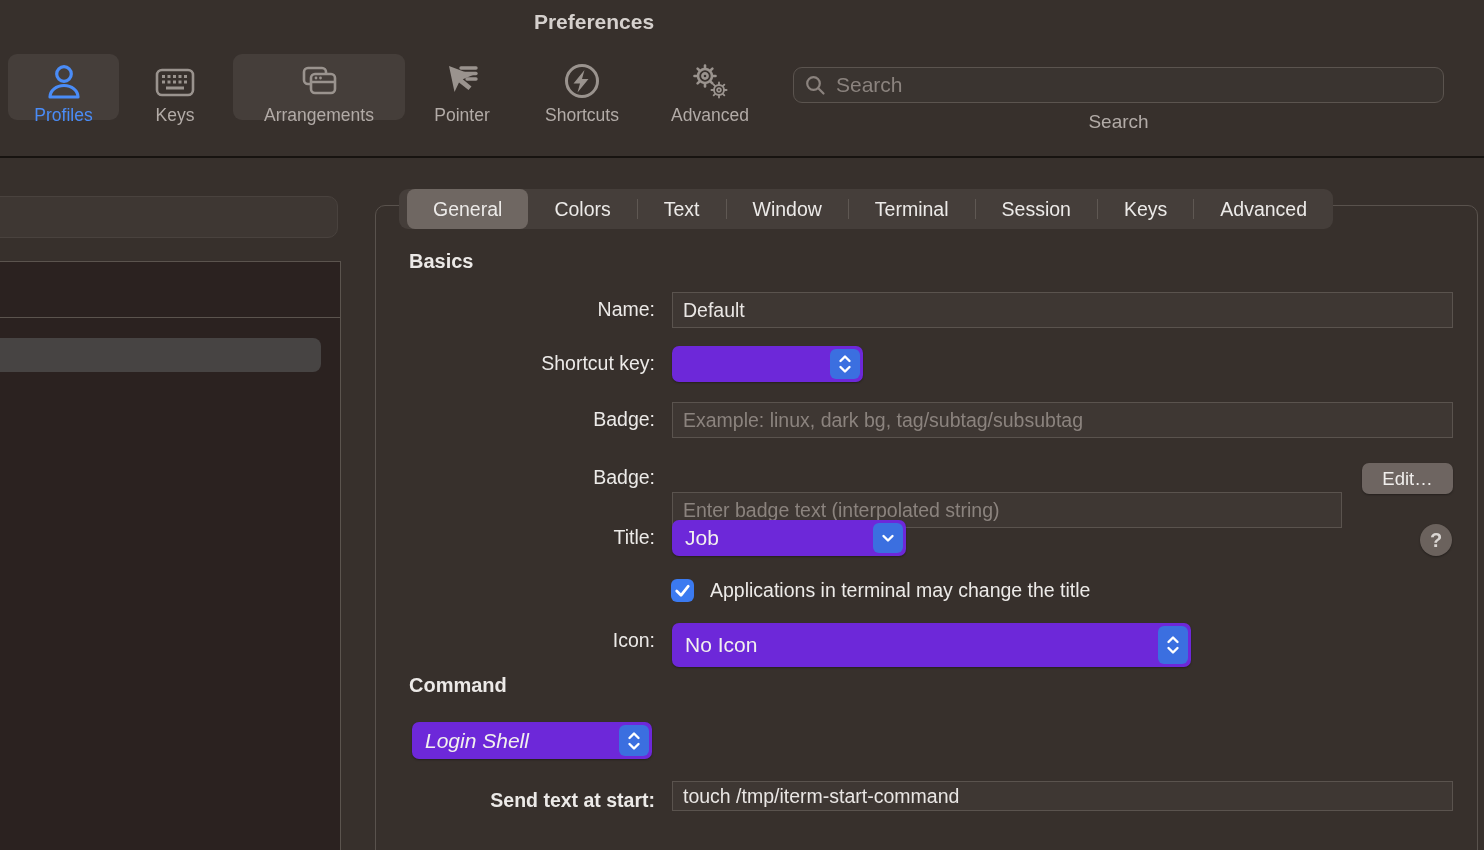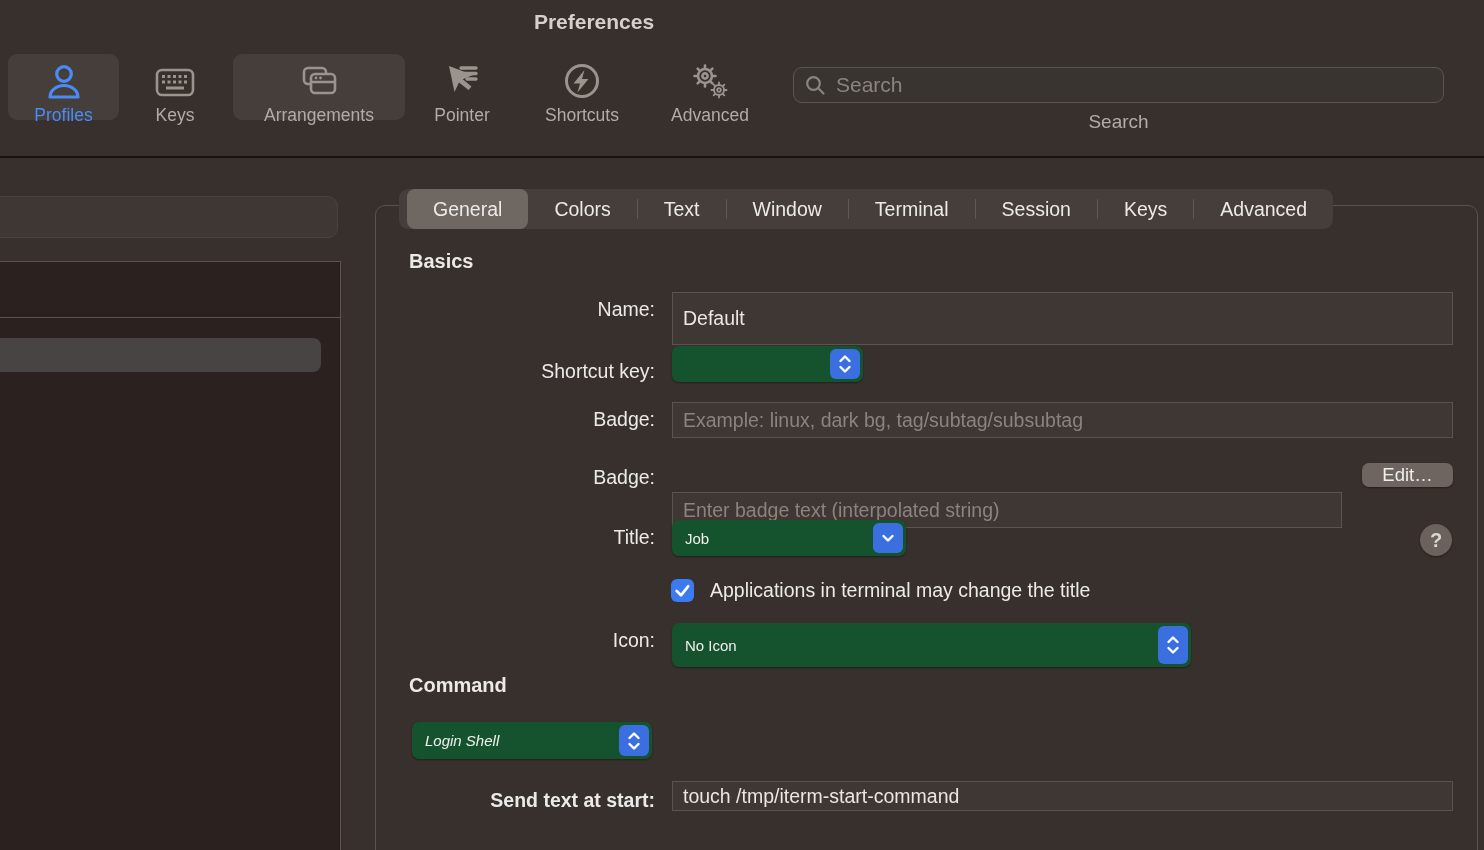--- a/index.html
+++ b/index.html
@@ -58,28 +58,28 @@
   .tab-div { width:1px; height:20px; background:#5f5853; align-self:center; }
 
   .section-h { font-size:20px; font-weight:bold; color:#ece9e7; }
   .row-label { left:305px; width:350px; text-align:right; font-size:19.5px; color:#eceae8; }
 
   .tfield { border:1px solid #5a534e; background:rgba(255,255,255,0.035); }
   .tfield input { width:100%; height:100%; background:transparent; border:none; outline:none;
     font-family:inherit; font-size:19.5px; color:#e9e6e4; padding:0 10px; }
   .tfield input::placeholder { color:#8b837e; }
 
-  .popup { background:#14532d; border-radius:7px; display:flex; align-items:center;
-    padding-left:13px; font-size:15px; color:#f2f0ee; cursor:default;
+  .popup { background:#6d28d9; border-radius:7px; display:flex; align-items:center;
+    padding-left:13px; font-size:21px; color:#f2f0ee; cursor:default;
     box-shadow:0 1px 2px rgba(0,0,0,0.35); }
   .popup .cap { position:absolute; top:3px; bottom:3px; right:3px; width:30px;
     background:#3b6fe0; border-radius:6px; display:flex; align-items:center; justify-content:center; }
   .popup svg { stroke:#fff; fill:none; stroke-width:2.4; stroke-linecap:round; stroke-linejoin:round; }
 
-  .edit-btn { left:1362px; top:463px; width:91px; height:24px; background:#6e6561;
+  .edit-btn { left:1362px; top:463px; width:91px; height:31px; background:#6e6561;
     border:none; border-radius:7px; font-family:inherit; font-size:18.5px; color:#f0eeec;
     box-shadow:0 1px 2px rgba(0,0,0,0.35); cursor:default; }
   .help-btn { left:1420px; top:524px; width:32px; height:32px; border-radius:16px;
     background:#6b625d; color:#dad6d3; font-size:20px; font-weight:bold;
     display:flex; align-items:center; justify-content:center;
     box-shadow:0 1px 2px rgba(0,0,0,0.35); cursor:default; }
   .checkbox { left:671px; top:579px; width:23px; height:23px; border-radius:6px;
     background:#3b7af0; display:flex; align-items:center; justify-content:center; cursor:default; }
   .checkbox svg { stroke:#fff; fill:none; stroke-width:2.7; stroke-linecap:round; stroke-linejoin:round; }
   .check-label { left:710px; top:579px; font-size:19.5px; color:#eceae8; }
@@ -226,25 +226,25 @@
   <div class="tab">Session</div>
   <div class="tab-div"></div>
   <div class="tab">Keys</div>
   <div class="tab-div"></div>
   <div class="tab">Advanced</div>
 </div>
 
 <div class="abs section-h" style="left:409px; top:250px;">Basics</div>
 
 <div class="abs row-label" style="top:298px;">Name:</div>
-<div class="abs tfield" style="left:672px; top:292px; width:781px; height:53px;">
+<div class="abs tfield" style="left:672px; top:292px; width:781px; height:36px;">
   <input type="text" value="Default" style="">
 </div>
 
-<div class="abs row-label" style="top:360px;">Shortcut key:</div>
+<div class="abs row-label" style="top:352px;">Shortcut key:</div>
 <div class="abs popup" style="left:672px; top:346px; width:191px; height:36px;">
   <span></span>
   <span class="cap">
     <svg width="20" height="28" viewBox="0 0 20 28">
         <path d="M5.5 11 L10 6.5 L14.5 11"></path>
         <path d="M5.5 17 L10 21.5 L14.5 17"></path>
       </svg>
   </span>
 </div>
 

